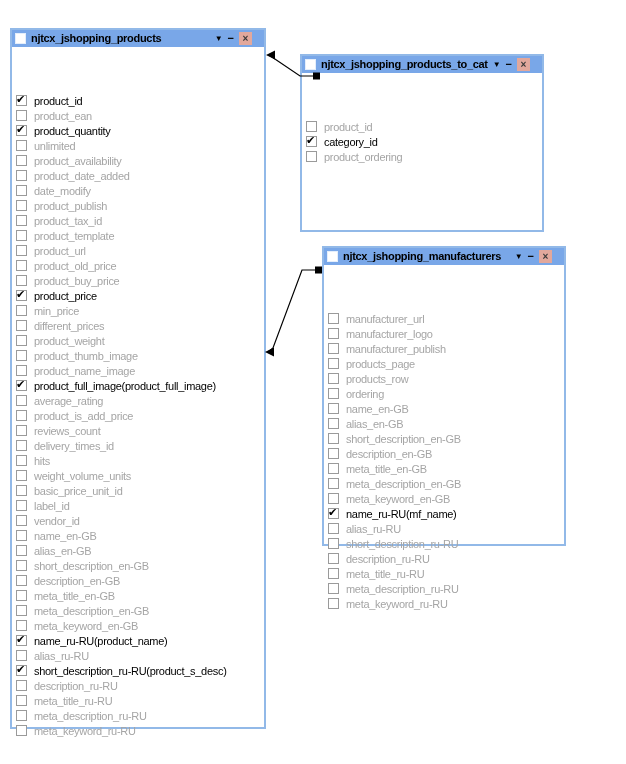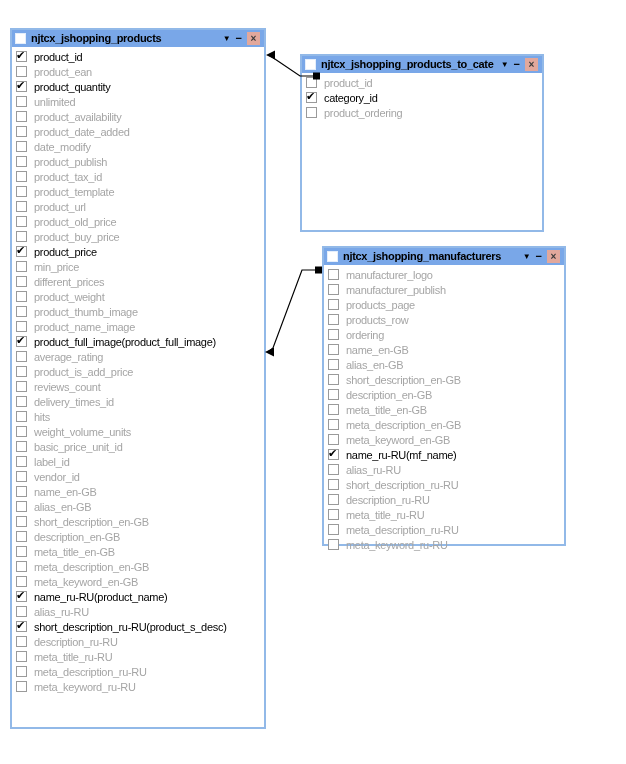--- a/index.html
+++ b/index.html
@@ -9,39 +9,39 @@
   }
   .panel{
     position:absolute;background:#ffffff;
     border:2px solid #92b9e8;box-sizing:border-box;
   }
   #panel-products{left:10px;top:28px;width:256px;height:701px;}
   #panel-p2c{left:300px;top:54px;width:244px;height:178px;}
   #panel-mf{left:322px;top:246px;width:244px;height:300px;}
   .titlebar{
     height:17px;background:#79a7e8;display:flex;align-items:center;
-    padding:0 4px 0 3px;gap:5px;
+    padding:0 12px 0 3px;gap:5px;
   }
   .title-checkbox{
     width:11px;height:11px;background:#ffffff;border:1px solid #e4eefb;
     box-sizing:border-box;flex:none;
   }
   .title-text{
     flex:1;font-size:11px;font-weight:bold;color:#000000;
     white-space:nowrap;overflow:hidden;letter-spacing:-0.3px;line-height:17px;
   }
   .controls{display:flex;align-items:center;gap:5px;flex:none;}
   .ctl-dropdown{font-size:8px;color:#000;line-height:13px;}
   .ctl-min{font-size:11px;font-weight:bold;color:#000;line-height:13px;}
   .ctl-close{
     width:13px;height:13px;background:#e2a89c;color:#3a3a3a;
     font-size:10px;font-weight:bold;line-height:13px;text-align:center;
     box-sizing:border-box;
   }
-  .fields{padding-top:2px;}
+  .fields{padding-top:2px;margin-top:44px;}
   .field-row{
     display:flex;align-items:center;height:15px;padding-left:4px;
     font-size:11px;letter-spacing:-0.3px;color:#a5a5a5;white-space:nowrap;overflow:hidden;
   }
   .field-row.checked{color:#000000;}
   .checkbox{
     width:11px;height:11px;box-sizing:border-box;border:1px solid #9a9a9a;
     background:#ffffff;margin-right:7px;position:relative;flex:none;
   }
   .checkbox.checked::before{
@@ -275,20 +275,24 @@
     <span class="title-text">njtcx_jshopping_manufacturers</span>
     <span class="controls">
       <span class="ctl-dropdown">▼</span>
       <span class="ctl-min">−</span>
       <span class="ctl-close">×</span>
     </span>
   </div>
   <div class="fields">
       <div class="field-row">
         <span class="checkbox"></span>
+        <span class="field-label">manufacturer_url</span>
+      </div>
+      <div class="field-row">
+        <span class="checkbox"></span>
         <span class="field-label">manufacturer_logo</span>
       </div>
       <div class="field-row">
         <span class="checkbox"></span>
         <span class="field-label">manufacturer_publish</span>
       </div>
       <div class="field-row">
         <span class="checkbox"></span>
         <span class="field-label">products_page</span>
       </div>

